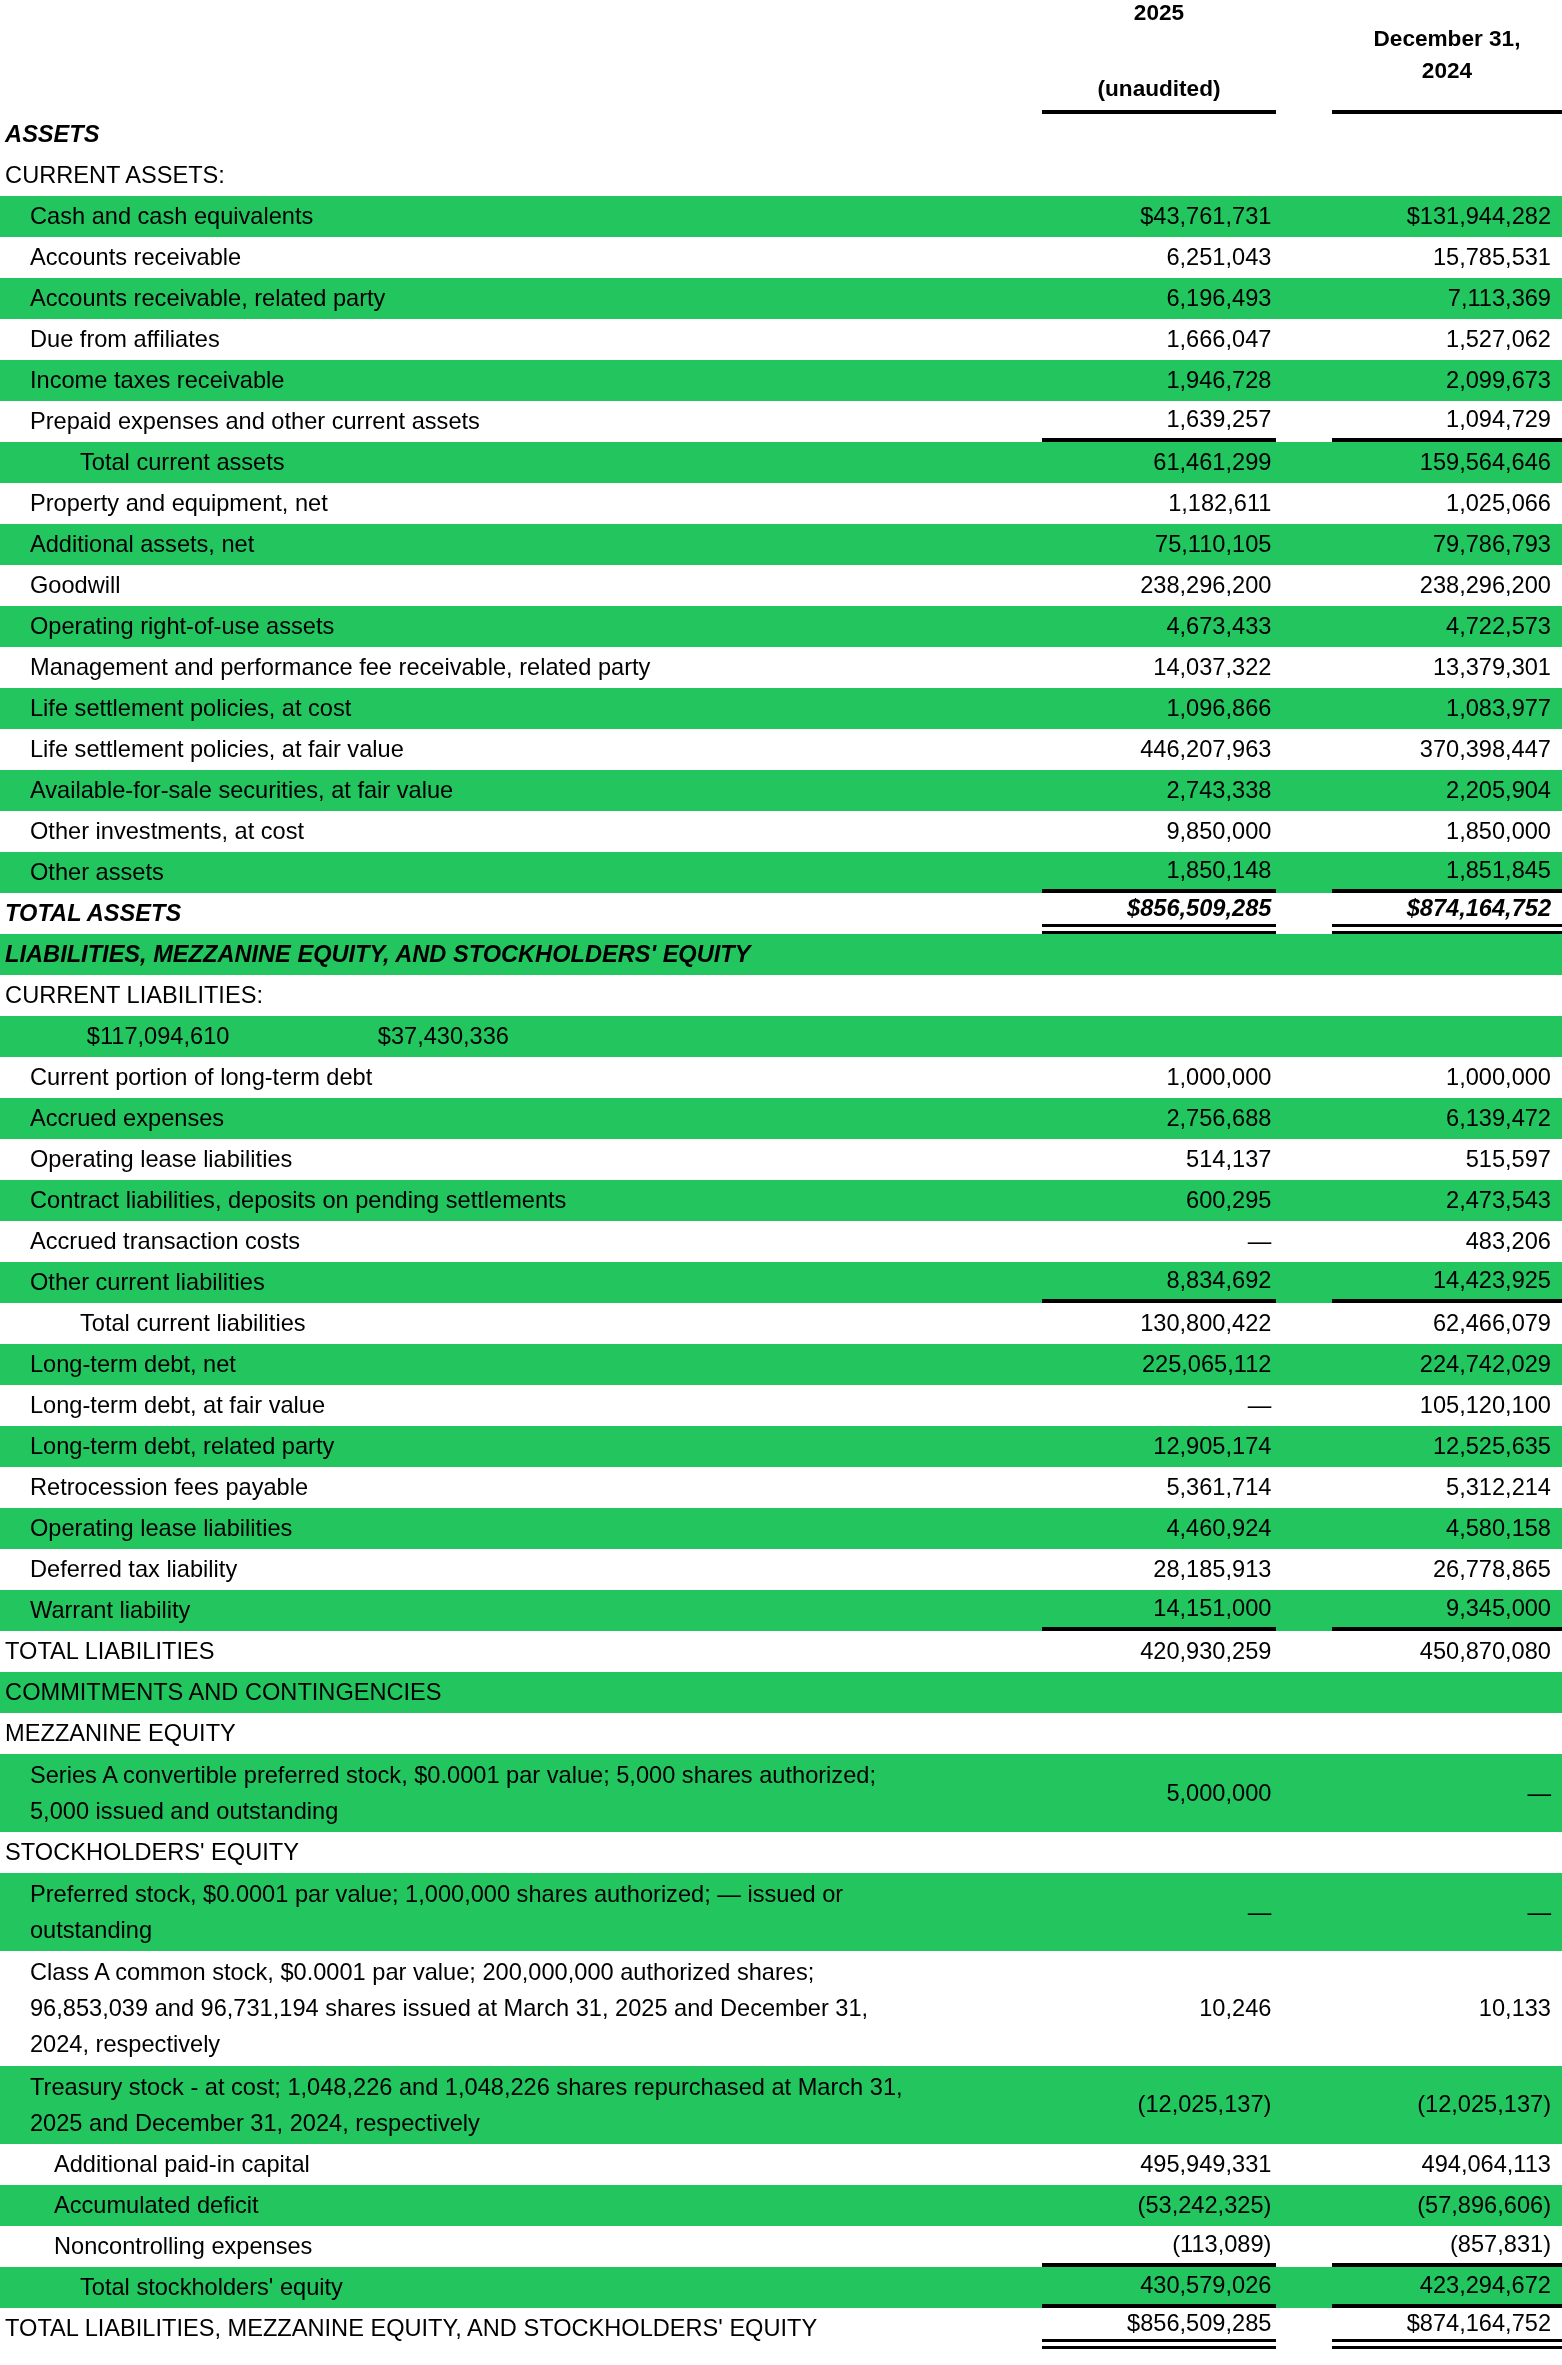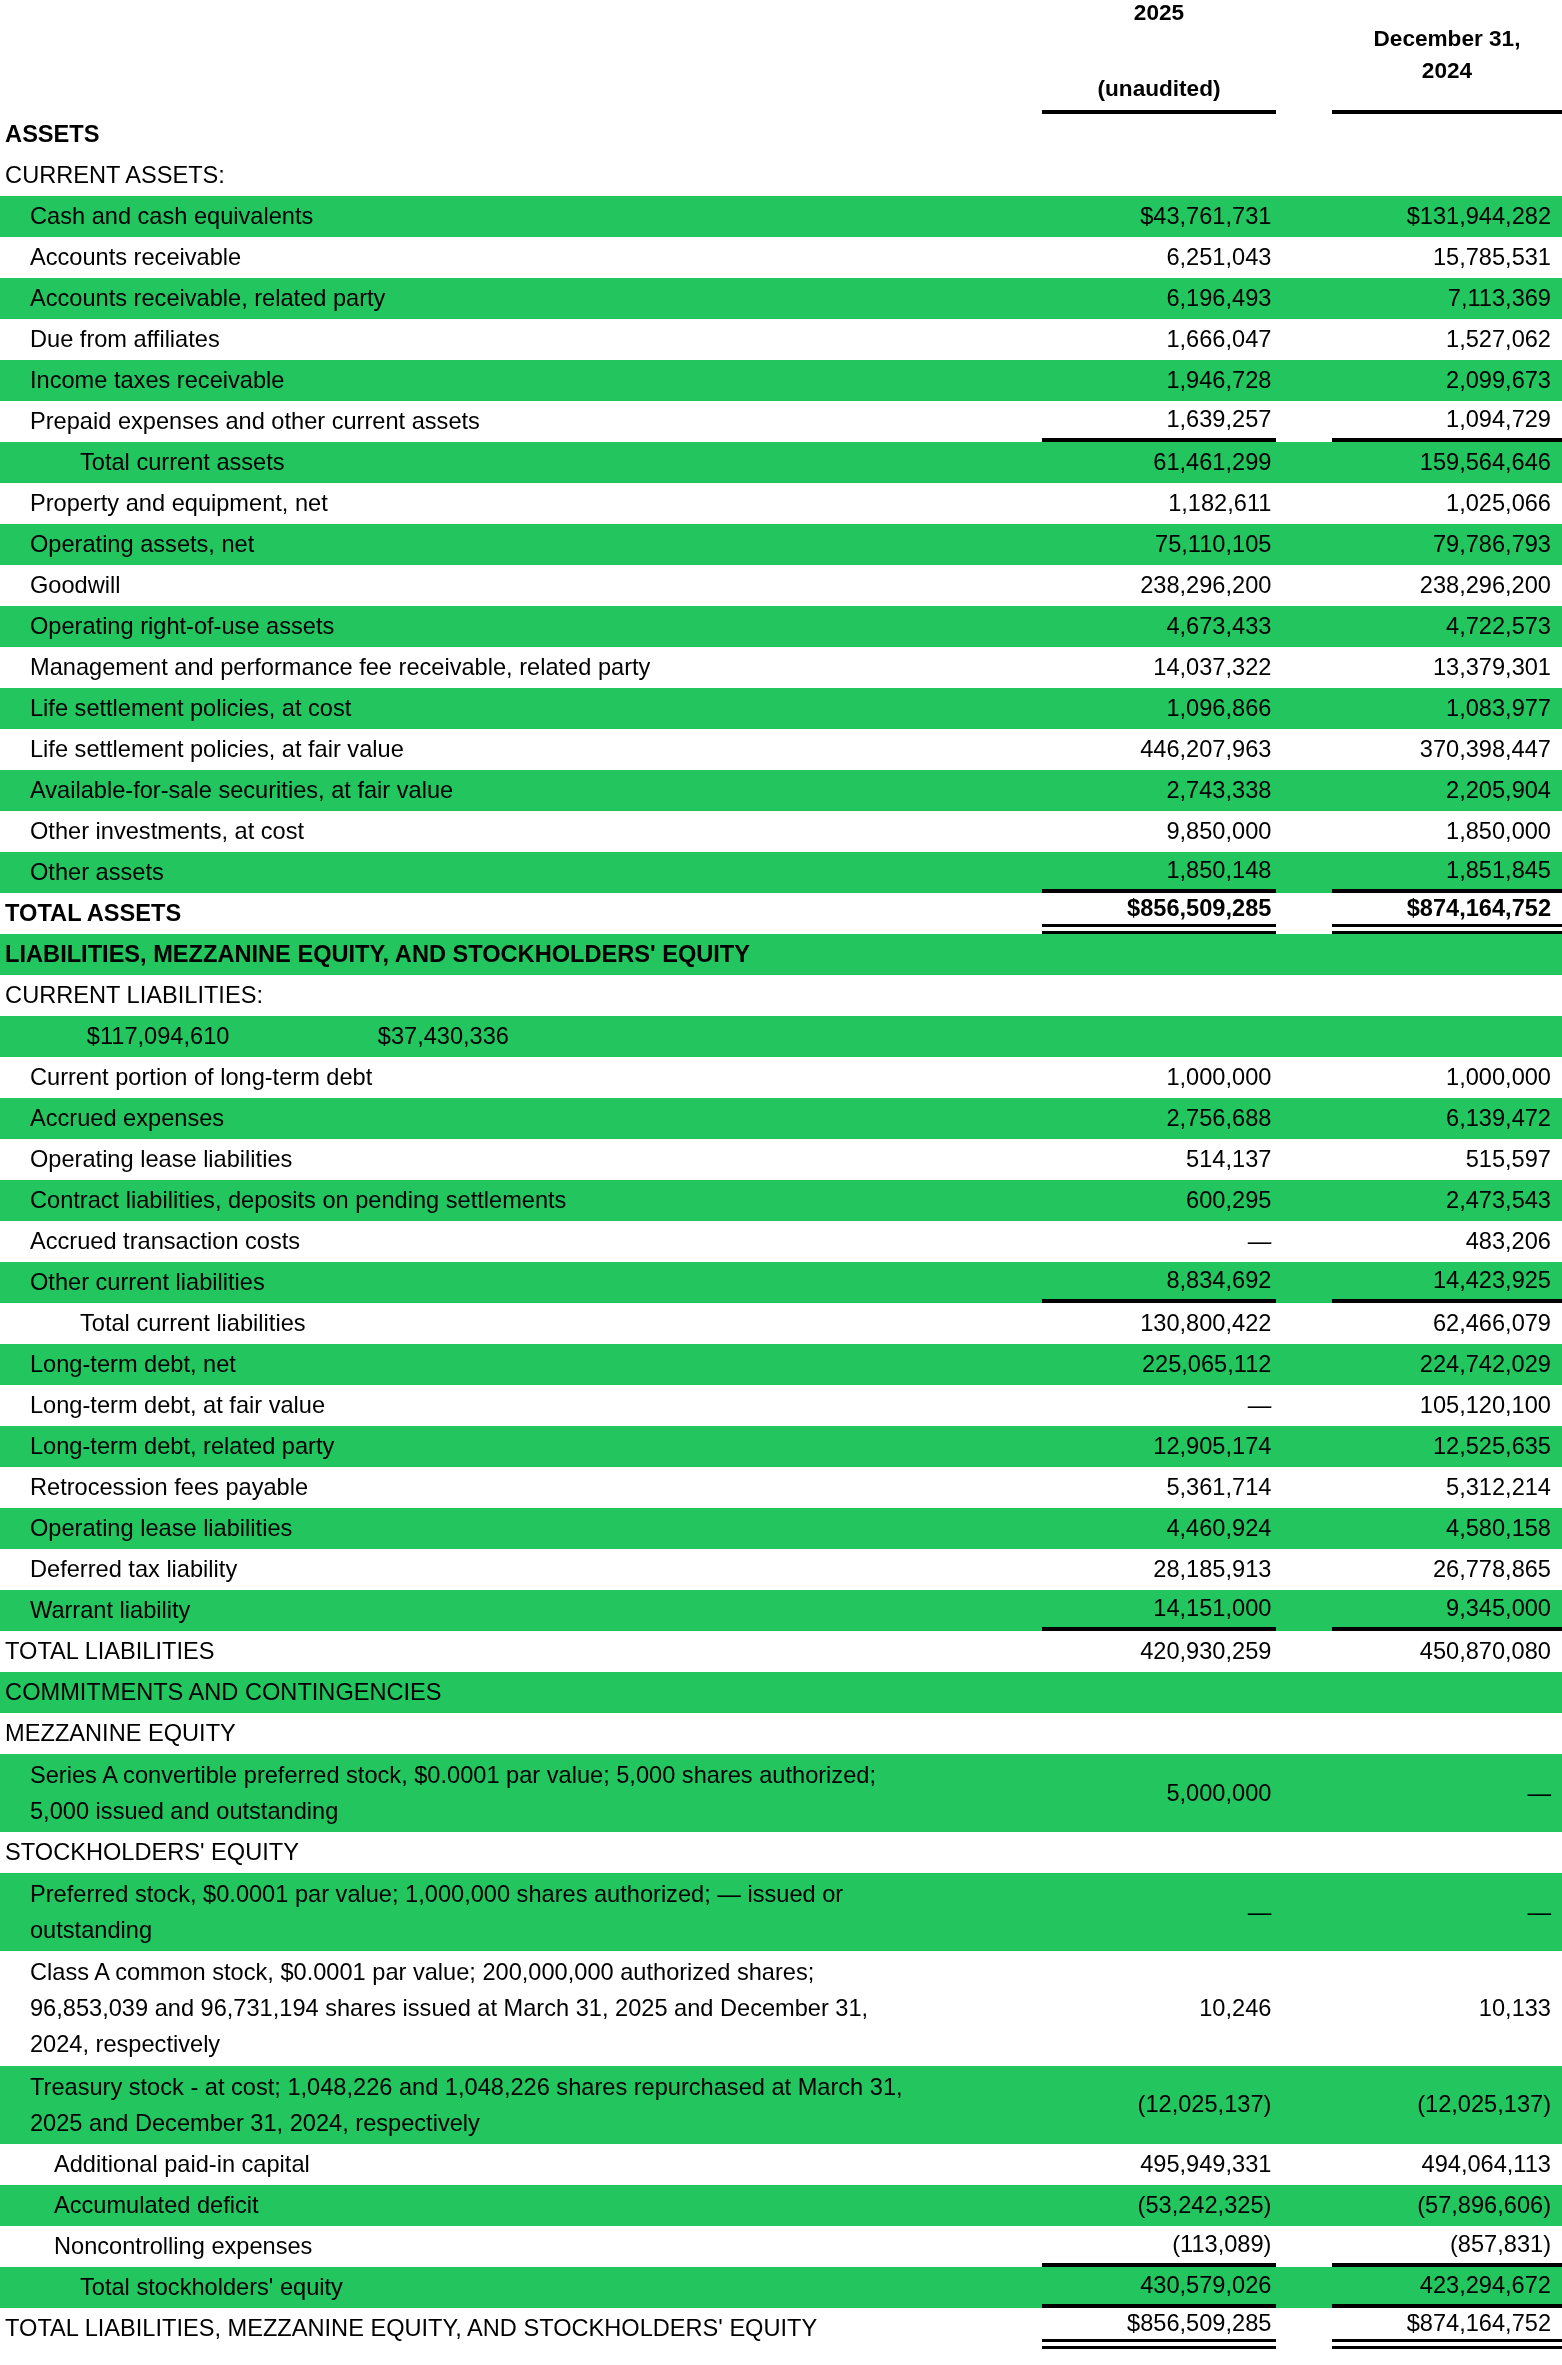--- a/index.html
+++ b/index.html
@@ -12,21 +12,21 @@
   .header{display:flex;height:114px;align-items:stretch;}
   .hspacer{flex:1;}
   .hcol{box-sizing:border-box;border-bottom:4.1px solid #000;display:flex;flex-direction:column;
         align-items:center;text-align:center;font-weight:bold;font-size:22.6px;line-height:32px;}
   .hcol.c1{width:234px;justify-content:flex-end;padding-bottom:5.1px;gap:44px;}
   .hgap{width:56px;}
   .hcol.c2{width:230px;justify-content:center;text-align:center;}
   
   .row{display:flex;align-items:stretch;min-height:41px;}
   .row.green{background:#22c55e;}
-  .row.bold{font-weight:bold;}
+  .row.bold{font-weight:bold;font-style:italic;}
   .row.multi{padding:3.1px 0;}
   .label{flex:1;display:flex;align-items:center;white-space:pre-line;line-height:27px;
          padding-right:13px;box-sizing:border-box;}
   .row.multi .label{line-height:36px;}
   .ind0 .label{padding-left:5.1px;}
   .ind1 .label{padding-left:30px;}
   .ind2 .label{padding-left:54px;}
   .ind3 .label{padding-left:80px;}
   .val{box-sizing:border-box;display:flex;align-items:center;justify-content:flex-end;
        line-height:27px;}
@@ -110,21 +110,21 @@
     <div class="gapcell"></div>
     <div class="val c2">159,564,646</div>
   </div>
       <div class="row ind1">
     <div class="label">Property and equipment, net</div>
     <div class="val c1">1,182,611</div>
     <div class="gapcell"></div>
     <div class="val c2">1,025,066</div>
   </div>
       <div class="row ind1 green">
-    <div class="label">Operating assets, net</div>
+    <div class="label">Additional assets, net</div>
     <div class="val c1">75,110,105</div>
     <div class="gapcell"></div>
     <div class="val c2">79,786,793</div>
   </div>
       <div class="row ind1">
     <div class="label">Goodwill</div>
     <div class="val c1">238,296,200</div>
     <div class="gapcell"></div>
     <div class="val c2">238,296,200</div>
   </div>

